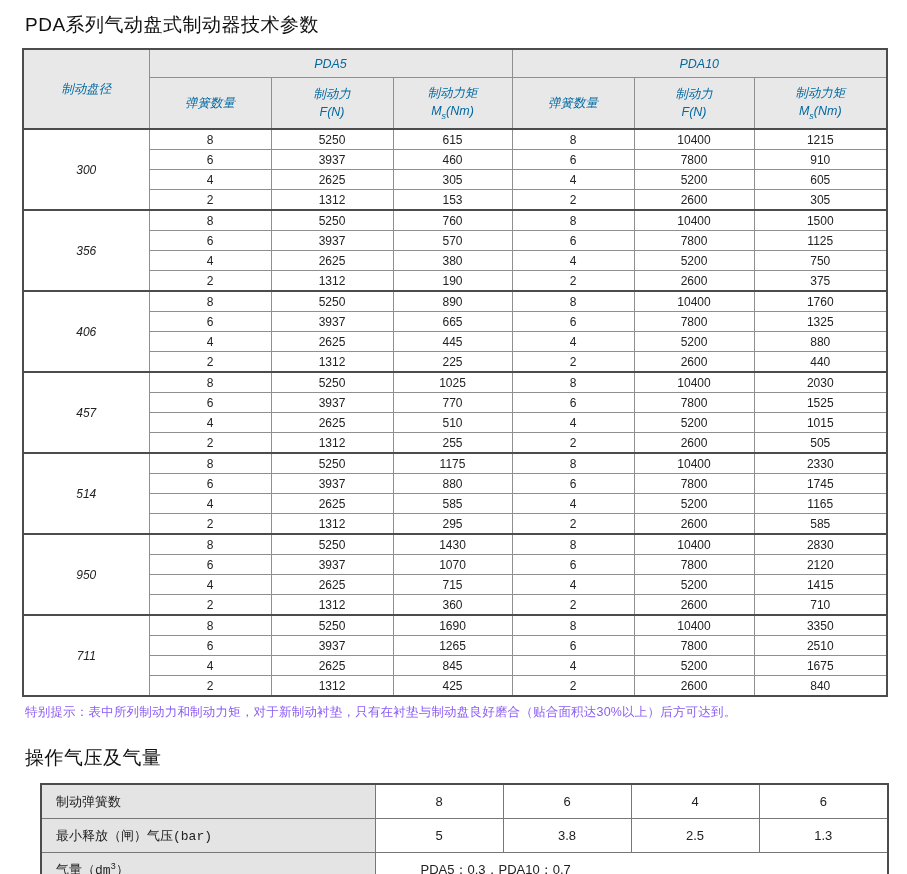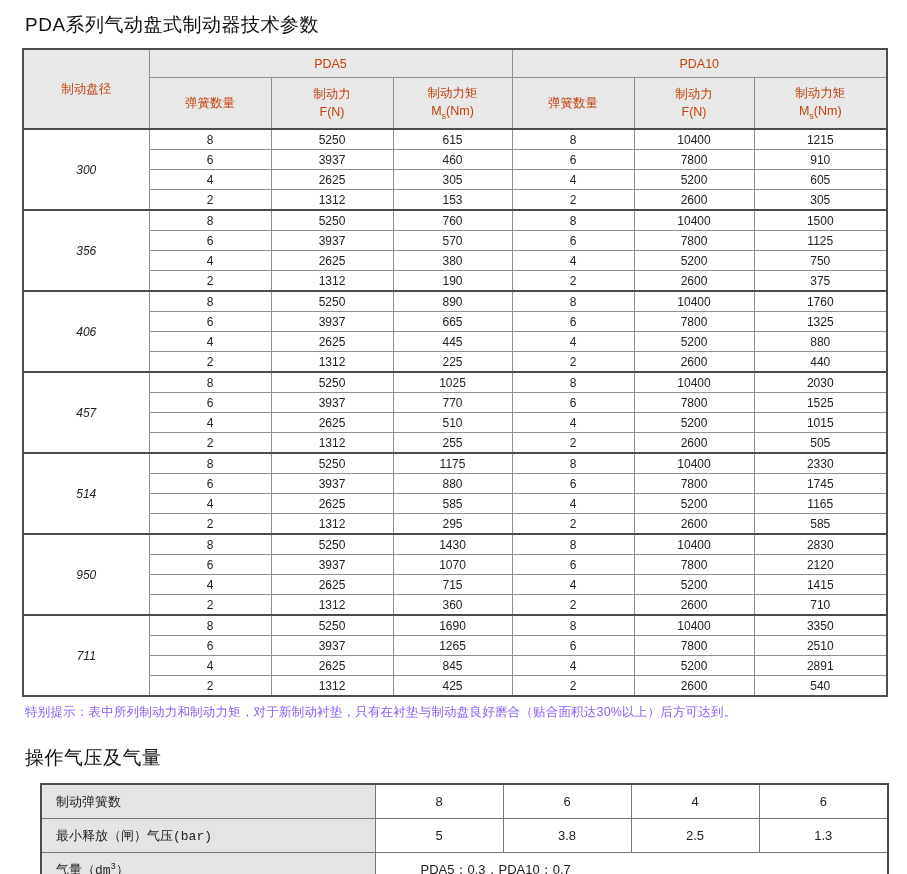--- a/index.html
+++ b/index.html
@@ -20,21 +20,21 @@
     border-collapse:collapse;table-layout:fixed;
     border:2px solid #4c4c4c;
   }
   table.spec th,table.spec td{
     border:1px solid #8f8f8f;
     text-align:center;vertical-align:middle;
     padding:0;
   }
   table.spec thead th{
     background:#e8e8e8;
-    font-weight:normal;font-size:12.5px;color:#c2410c;
+    font-weight:normal;font-size:12.5px;color:#0369a1;font-style:italic;
   }
   .hrow1 th{height:27px;}
   .hrow2 th{height:50px;line-height:1.45;}
   table.spec tbody td{
     height:19px;font-size:12px;color:#222;background:#fff;
   }
   table.spec tbody tr.group-start td{border-top:2px solid #4c4c4c;}
   table.spec td.diam{font-size:12px;font-style:italic;}
   sub.msub{font-size:9px;}
   sup.dsup{font-size:9px;}
@@ -320,29 +320,29 @@
           <td>6</td>
           <td>7800</td>
           <td>2510</td>
         </tr>
         <tr>
           <td>4</td>
           <td>2625</td>
           <td>845</td>
           <td>4</td>
           <td>5200</td>
-          <td>2891</td>
+          <td>1675</td>
         </tr>
         <tr>
           <td>2</td>
           <td>1312</td>
           <td>425</td>
           <td>2</td>
           <td>2600</td>
-          <td>540</td>
+          <td>840</td>
         </tr>
       </tbody>
   </table>
 
   <div class="note">特别提示：表中所列制动力和制动力矩，对于新制动衬垫，只有在衬垫与制动盘良好磨合（贴合面积达30%以上）后方可达到。</div>
 
   <div class="section-title second">操作气压及气量</div>
 
   <table class="press">
     <colgroup>

